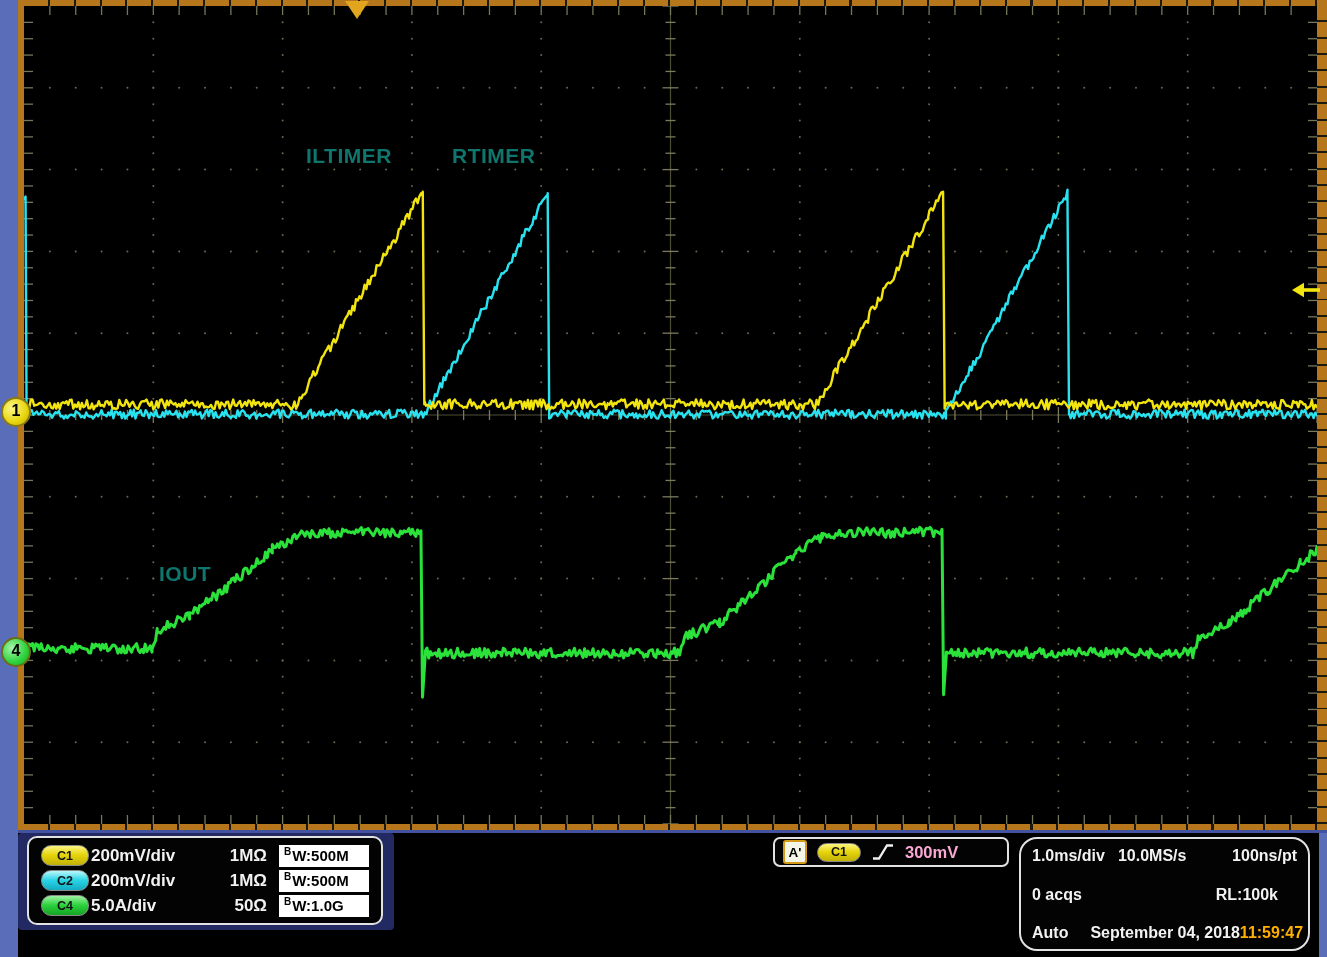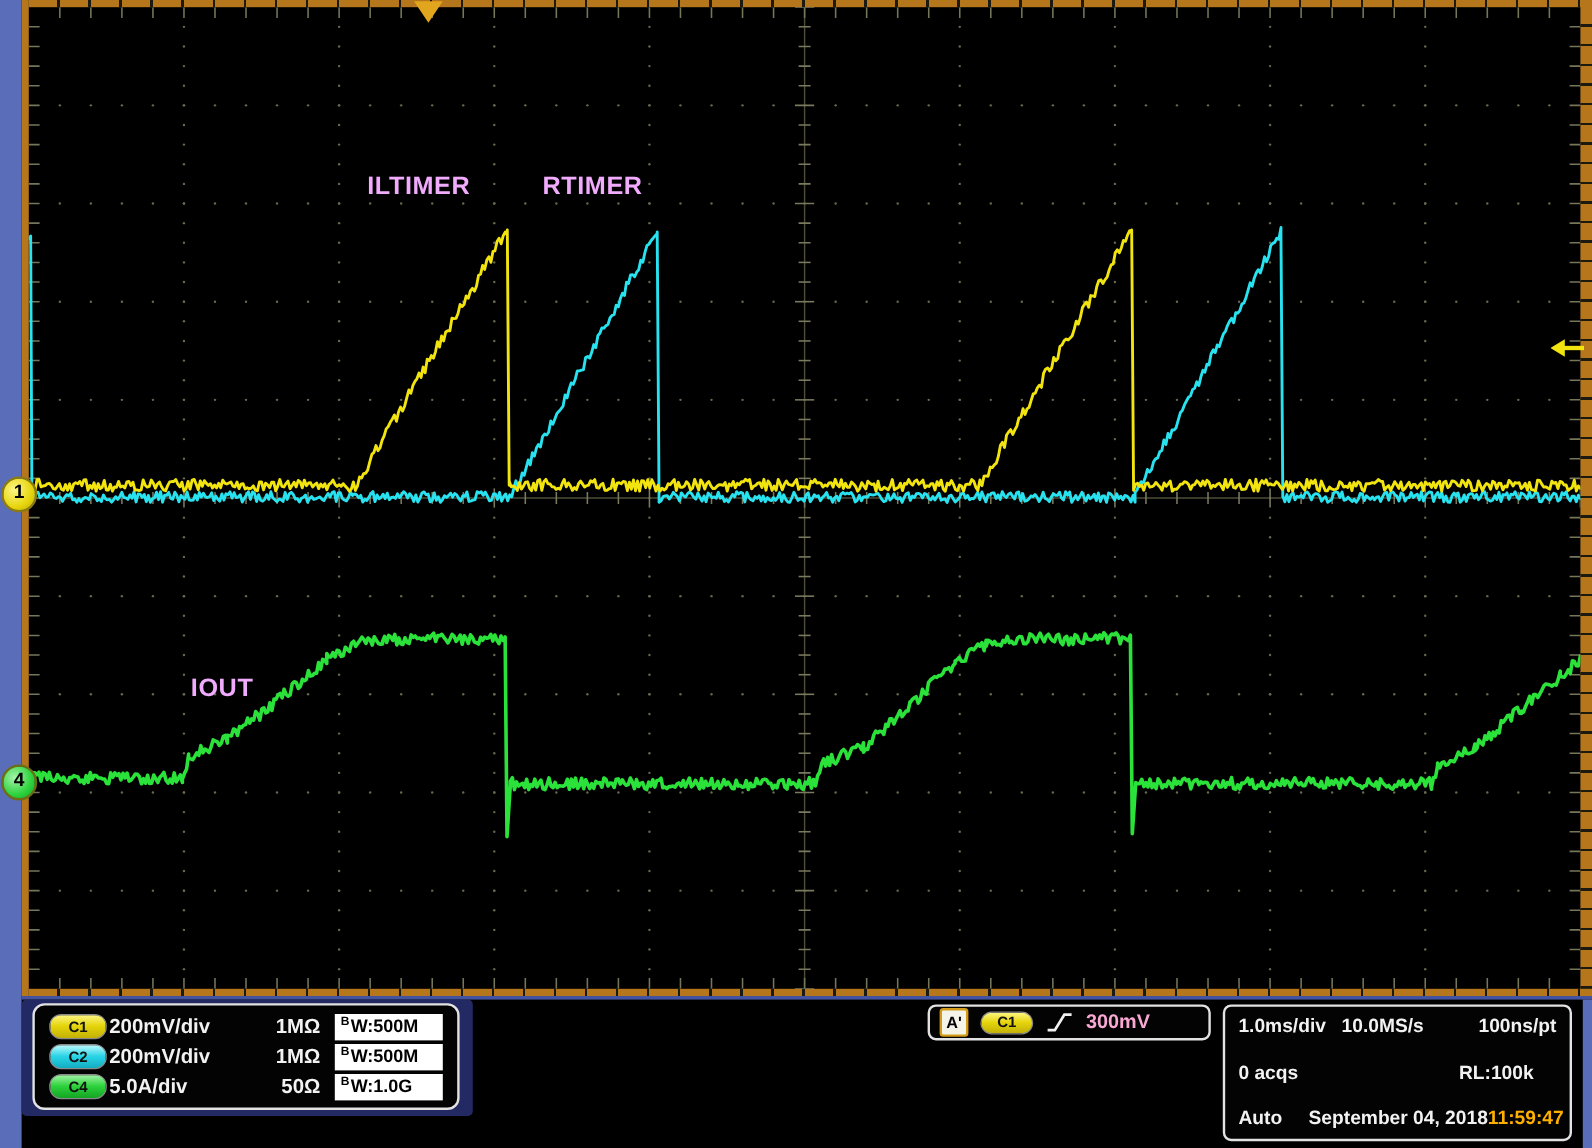--- a/index.html
+++ b/index.html
@@ -28,21 +28,21 @@
     border-top:18px solid #e2a51e;}
   #trig-level{left:1292px;top:281px;}
   
   .ch-marker{width:26px;height:26px;border-radius:50%;color:#000;
     font-weight:bold;font-size:16px;text-align:center;line-height:24px;left:1px;}
   #marker-ch1{top:397px;background:radial-gradient(circle at 35% 35%,#fdf788,#e7d50c 60%,#bba90a);
     border:2px solid #8a7a14;}
   #marker-ch4{top:637px;background:radial-gradient(circle at 35% 35%,#a6f4aa,#2cd23c 60%,#17a226);
     border:2px solid #6d6d14;}
   
-  .wave-label{color:#f0abfc;font-weight:bold;font-size:21px;letter-spacing:.5px;}
+  .wave-label{color:#0f766e;font-weight:bold;font-size:21px;letter-spacing:.5px;}
   
   #chan-backer{left:18px;top:833px;width:376px;height:97px;background:#232a63;border-radius:4px;}
   .readout-box{background:#030303;border:2px solid #e2e2e2;border-radius:10px;box-sizing:border-box;}
   #chan-box{left:27px;top:836px;width:356px;height:89px;display:flex;flex-direction:column;
     justify-content:space-around;padding:5px 12px;}
   .chan-row{display:flex;align-items:center;height:24px;}
   .pill{width:46px;height:19px;border-radius:10px;border:1px solid #8a8a8a;
     display:flex;align-items:center;justify-content:center;
     color:#111;font-weight:bold;font-size:12.5px;flex:none;}
   .pill-c1{background:linear-gradient(180deg,#fdf580,#e5d40a 48%,#c2b106);}
@@ -56,21 +56,21 @@
   
   #trig-box{left:773px;top:837px;width:236px;height:30px;display:flex;align-items:center;
     gap:10px;padding:0 8px;border-radius:7px;}
   #trig-a-badge{width:20px;height:20px;background:#f4f4e8;border:2px solid #d29a16;border-radius:3px;
     color:#000;font-weight:bold;font-size:13.5px;display:flex;align-items:center;justify-content:center;
     box-sizing:content-box;flex:none;}
   #trig-level-text{color:#f9a8d4;font-weight:bold;font-size:16.5px;}
   
   #status-box{left:1019px;top:837px;width:291px;height:114px;display:flex;flex-direction:column;
     justify-content:space-between;padding:8px 11px 7px;color:#f2f2f2;font-weight:bold;font-size:16px;
-    border-radius:7px;}
+    border-radius:18px;}
   .status-row{display:flex;align-items:center;white-space:nowrap;}
   .yellow-text{color:#f5e20a;}
   .orange-text{color:#ffaf00;}
 </style>
 </head>
 <body>
 
 <div class="abs" id="left-strip"></div>
 
 <div class="abs" id="scope-frame"></div>

